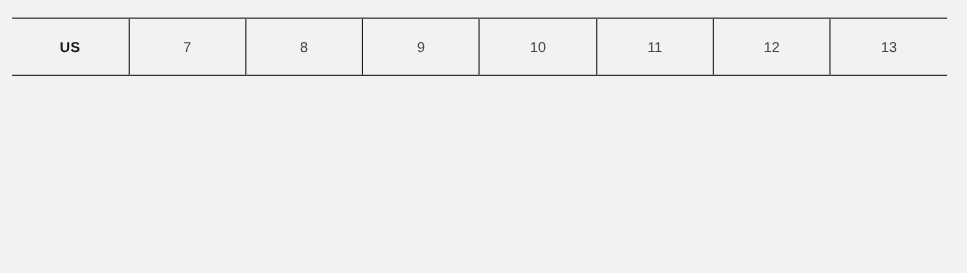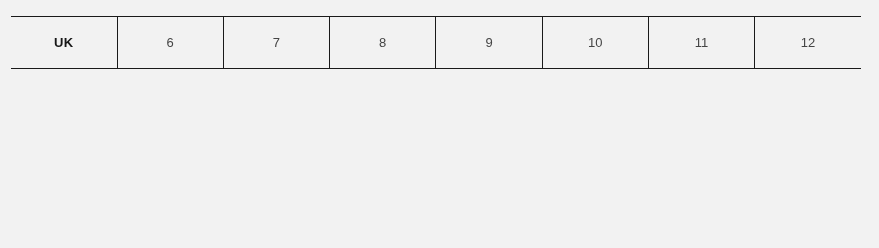--- a/index.html
+++ b/index.html
@@ -71,24 +71,24 @@
       <col class="data-col">
         <col class="data-col">
         <col class="data-col">
         <col class="data-col">
       <col class="data-col">
         <col class="data-col">
         <col class="data-col">
     </colgroup>
     <tbody>
       <tr>
-        <td class="row-label">UK</td>
-        <td class="data-cell">6</td>
+        <td class="row-label">US</td>
         <td class="data-cell">7</td>
         <td class="data-cell">8</td>
         <td class="data-cell">9</td>
         <td class="data-cell">10</td>
         <td class="data-cell">11</td>
         <td class="data-cell">12</td>
+        <td class="data-cell">13</td>
       </tr>
     </tbody>
   </table>
 </div>
 
 </body></html>

